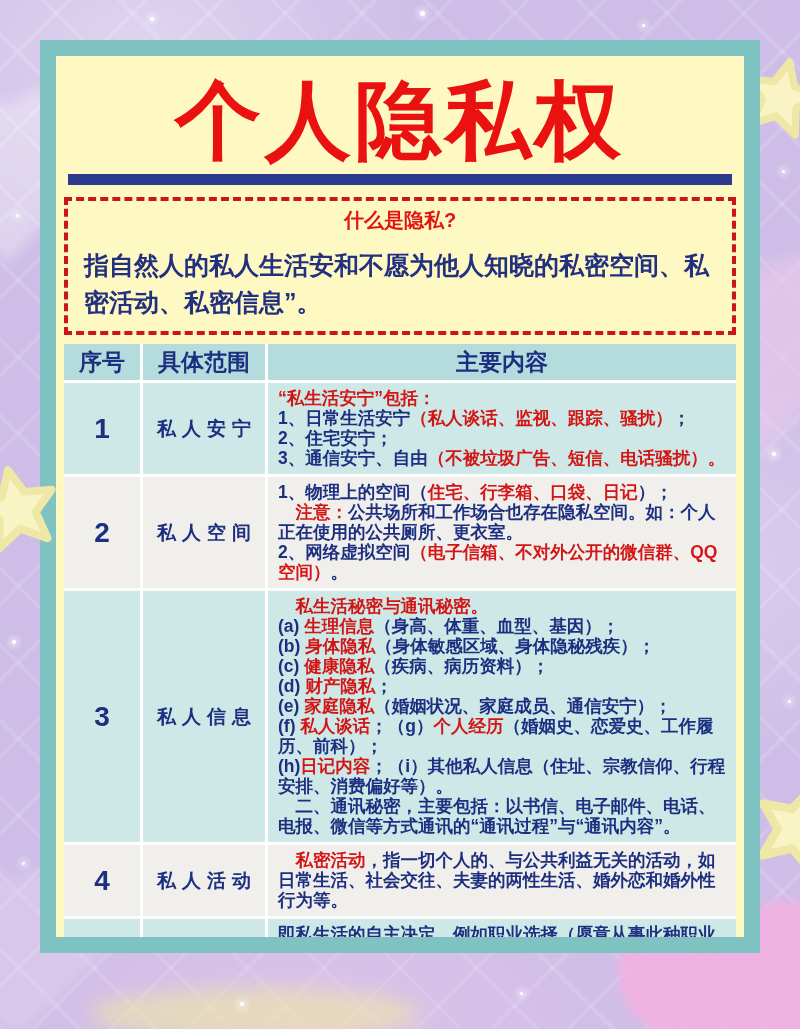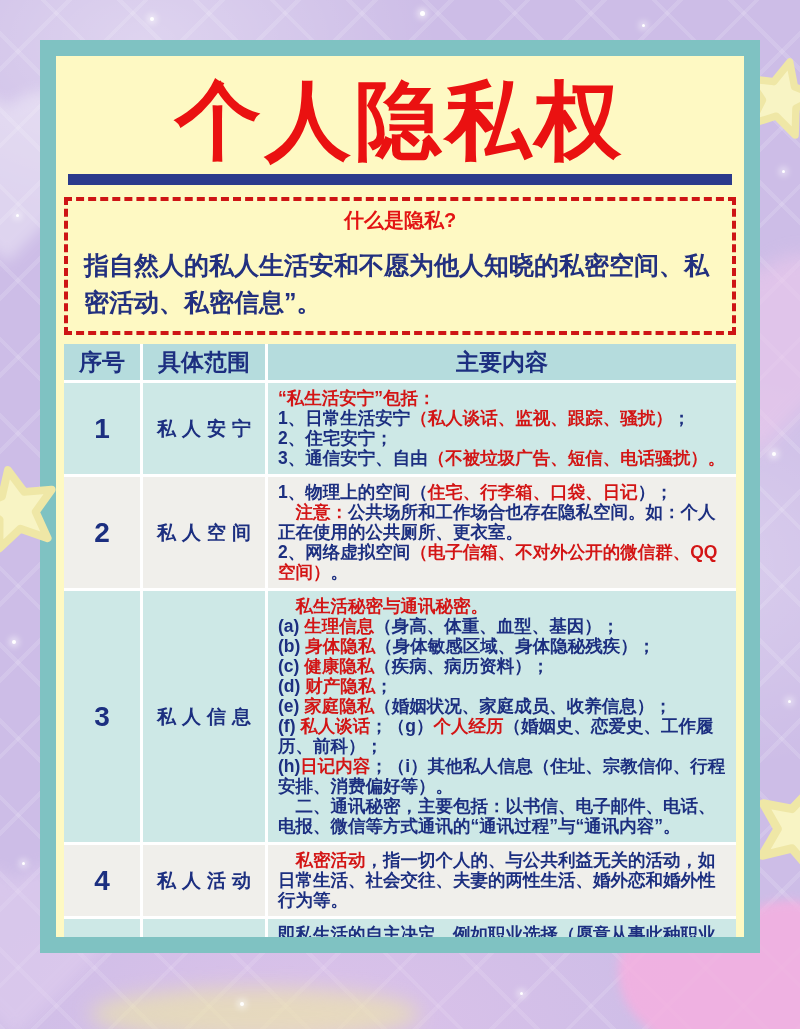--- a/index.html
+++ b/index.html
@@ -144,21 +144,21 @@
           <div class="par"><span class="seg-navy">2、网络虚拟空间</span><span class="seg-red">（电子信箱、不对外公开的微信群、QQ空间）</span><span class="seg-navy">。</span></div>
         </div>
         <div class="cell num-cell tone-teal">3</div>
         <div class="cell scope-cell tone-teal">私人信息</div>
         <div class="cell content-cell tone-teal">
           <div class="par"><span class="seg-red">　私生活秘密与通讯秘密。</span></div>
           <div class="par"><span class="seg-navy">(a) </span><span class="seg-red">生理信息</span><span class="seg-navy">（身高、体重、血型、基因）；</span></div>
           <div class="par"><span class="seg-navy">(b) </span><span class="seg-red">身体隐私</span><span class="seg-navy">（身体敏感区域、身体隐秘残疾）；</span></div>
           <div class="par"><span class="seg-navy">(c) </span><span class="seg-red">健康隐私</span><span class="seg-navy">（疾病、病历资料）；</span></div>
           <div class="par"><span class="seg-navy">(d) </span><span class="seg-red">财产隐私</span><span class="seg-navy">；</span></div>
-          <div class="par"><span class="seg-navy">(e) </span><span class="seg-red">家庭隐私</span><span class="seg-navy">（婚姻状况、家庭成员、收养信息）；</span></div>
+          <div class="par"><span class="seg-navy">(e) </span><span class="seg-red">家庭隐私</span><span class="seg-navy">（婚姻状况、家庭成员、通信安宁）；</span></div>
           <div class="par"><span class="seg-navy">(f) </span><span class="seg-red">私人谈话</span><span class="seg-navy">；（g）</span><span class="seg-red">个人经历</span><span class="seg-navy">（婚姻史、恋爱史、工作履历、前科）；</span></div>
           <div class="par"><span class="seg-navy">(h)</span><span class="seg-red">日记内容</span><span class="seg-navy">；（i）其他私人信息（住址、宗教信仰、行程安排、消费偏好等）。</span></div>
           <div class="par"><span class="seg-navy">　二、通讯秘密，主要包括：以书信、电子邮件、电话、电报、微信等方式通讯的“通讯过程”与“通讯内容”。</span></div>
         </div>
         <div class="cell num-cell tone-light">4</div>
         <div class="cell scope-cell tone-light">私人活动</div>
         <div class="cell content-cell tone-light">
           <div class="par"><span class="seg-red">　私密活动</span><span class="seg-navy">，指一切个人的、与公共利益无关的活动，如日常生活、社会交往、夫妻的两性生活、婚外恋和婚外性行为等。</span></div>
         </div>
         <div class="cell num-cell tone-teal">5</div>

